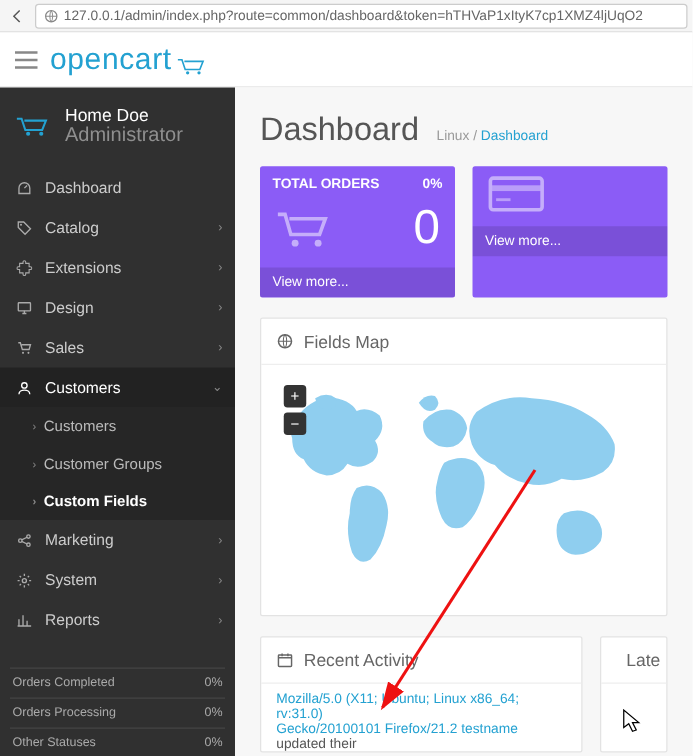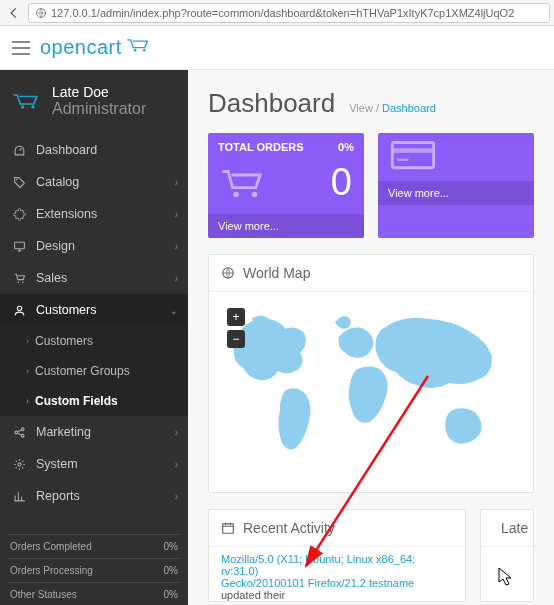--- a/index.html
+++ b/index.html
@@ -7,21 +7,21 @@
 
   
   .chrome { height: 26px; background: #f5f5f5; border-bottom: 1px solid #ddd; display: flex; align-items: center; padding: 12px 4px; gap: 4px; }
   .chrome .nav-btn { width: 20px; height: 20px; display: flex; align-items: center; justify-content: center; color: #555; border-radius: 3px; }
   .chrome .url-bar { flex: 1; height: 20px; background: #fff; border: 1px solid #ccc; border-radius: 3px; display: flex; align-items: center; padding: 0 6px; font-size: 11px; color: #666; overflow: hidden; white-space: nowrap; }
 
   
   .header { height: 44px; background: #fff; border-bottom: 1px solid #e5e5e5; display: flex; align-items: center; padding: 0 12px; gap: 10px; }
   .hamburger { width: 18px; height: 14px; display:flex; flex-direction:column; justify-content:space-between; }
   .hamburger span { display:block; height:2px; background:#888; }
-  .logo { color: #23a1d1; font-weight: 400; font-size: 20px; letter-spacing: 0.5px; display:flex; align-items:flex-start; gap:2px;}
+  .logo { color: #23a1d1; font-weight: 400; font-size: 24px; letter-spacing: 0.5px; display:flex; align-items:flex-end; gap:2px;}
   .logo .cart-svg { margin-left:2px; }
 
   
   .app { display: flex; height: calc(605px - 26px - 44px); }
   .sidebar { width: 188px; background: #303030; color: #ccc; display:flex; flex-direction:column; overflow:hidden; }
   .content { flex: 1; background: #f7f7f7; overflow: hidden; position:relative; }
 
   
   .userblock { display:flex; align-items:center; gap:10px; padding: 14px 12px 16px; }
   .userblock .cart-svg path { stroke:#23a1d1; }
@@ -115,21 +115,21 @@
 <div class="app">
 
   <div class="sidebar">
     <div class="userblock">
       <svg class="cart-svg" width="30" height="22" viewBox="0 0 40 24">
           <path d="M2 4h5l4 12h18l4-10H10" fill="none" stroke="#23a1d1" stroke-width="2.2"></path>
           <circle cx="14" cy="20" r="2.2" fill="#23a1d1"></circle>
           <circle cx="28" cy="20" r="2.2" fill="#23a1d1"></circle>
         </svg>
       <div>
-        <div class="uname">Late Doe</div>
+        <div class="uname">Home Doe</div>
         <div class="urole">Administrator</div>
       </div>
     </div>
     <ul class="nav">
       <li>
         <span class="micon">
             <svg width="13" height="13" viewBox="0 0 24 24">
               <path d="M4 12a8 8 0 0116 0v8H4z" fill="none" stroke="#aaa" stroke-width="2"></path>
               <path d="M12 12l4-4" stroke="#aaa" stroke-width="2"></path>
             </svg>
@@ -247,21 +247,21 @@
           <span>Other Statuses</span>
           <span>0%</span>
         </div>
     </div>
   </div>
 
   <div class="content">
     <div class="page-head">
       <h1>Dashboard</h1>
       <div class="crumbs">
-        <span>View</span>
+        <span>Linux</span>
         <span>/</span>
         <span class="active">Dashboard</span>
       </div>
     </div>
 
     <div class="tiles">
       <div class="tile">
         <div class="thead">
             <span>TOTAL ORDERS</span>
             <span>0%</span>
@@ -288,21 +288,21 @@
         <div class="tfoot">View more...</div>
       </div>
     </div>
 
     <div class="panel">
       <div class="ph">
         <svg width="14" height="14" viewBox="0 0 24 24">
             <circle cx="12" cy="12" r="9" fill="none" stroke="#666" stroke-width="2"></circle>
             <path d="M3 12h18M12 3c3 3 3 15 0 18M12 3c-3 3-3 15 0 18" fill="none" stroke="#666" stroke-width="1.4"></path>
           </svg>
-        <span>World Map</span>
+        <span>Fields Map</span>
       </div>
       <div class="pb">
         <div class="mapwrap">
           <div class="map-controls">
             <div>+</div>
             <div>−</div>
           </div>
           <svg class="worldmap" viewBox="0 0 330 180" preserveAspectRatio="xMidYMid meet">
             <g fill="#8fceef">
               <path d="M20 35 q10 -15 28 -18 q18 2 24 12 q10 -4 20 4 q6 12 -4 22 q6 10 -2 18 q-12 8 -22 2 q-6 10 -18 10 q-14 -2 -20 -14 q-10 -4 -10 -18 q-4 -12 4 -18z"></path>

